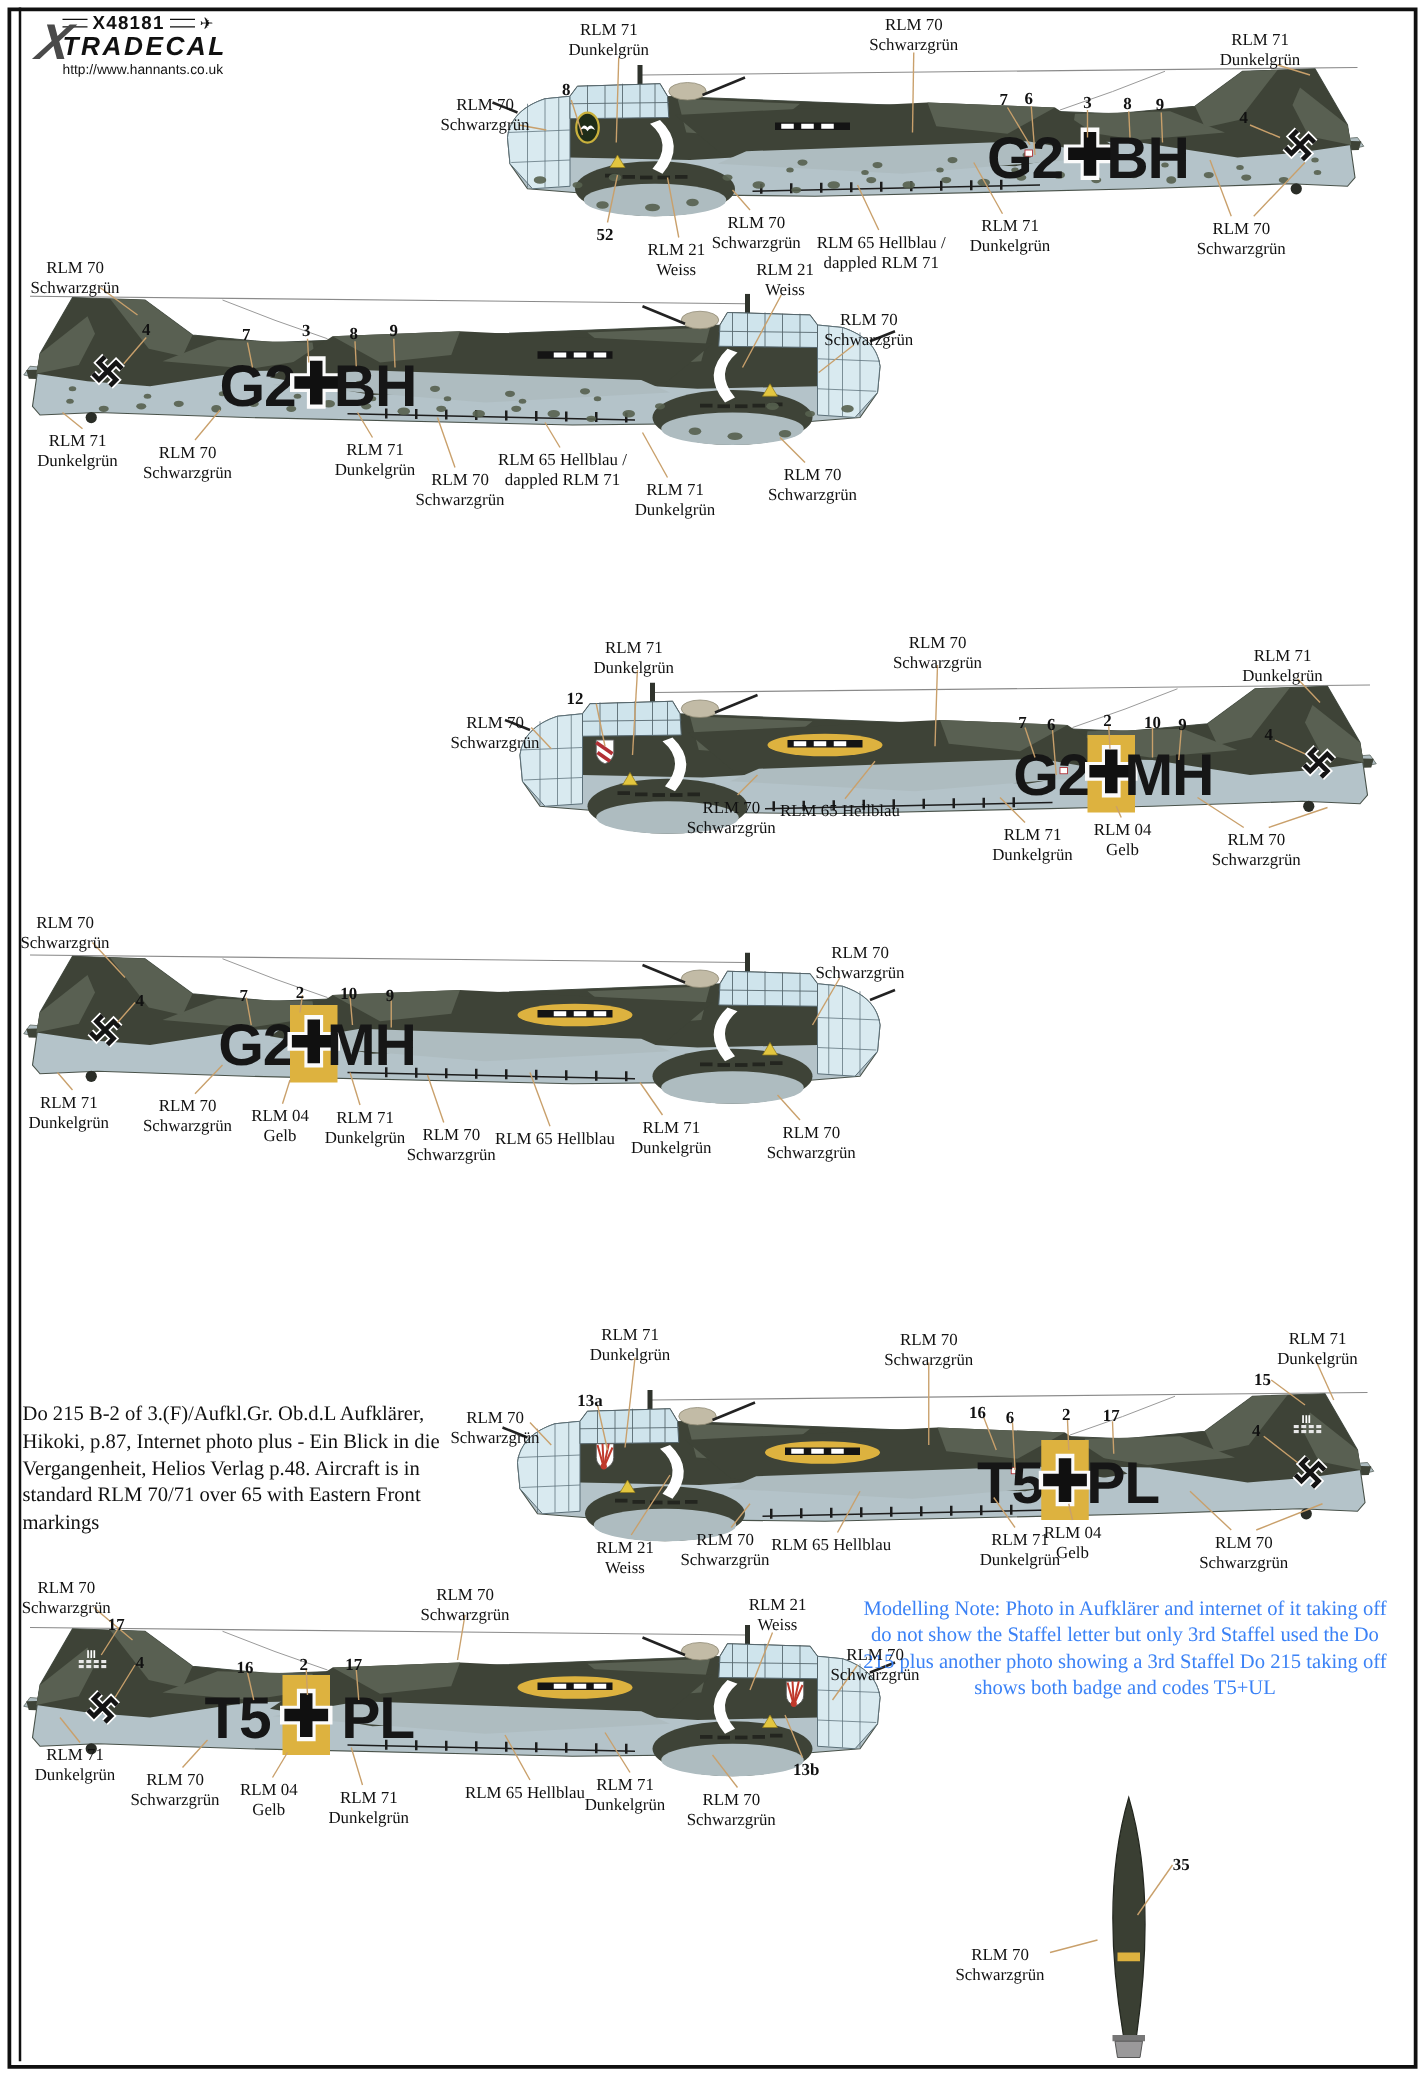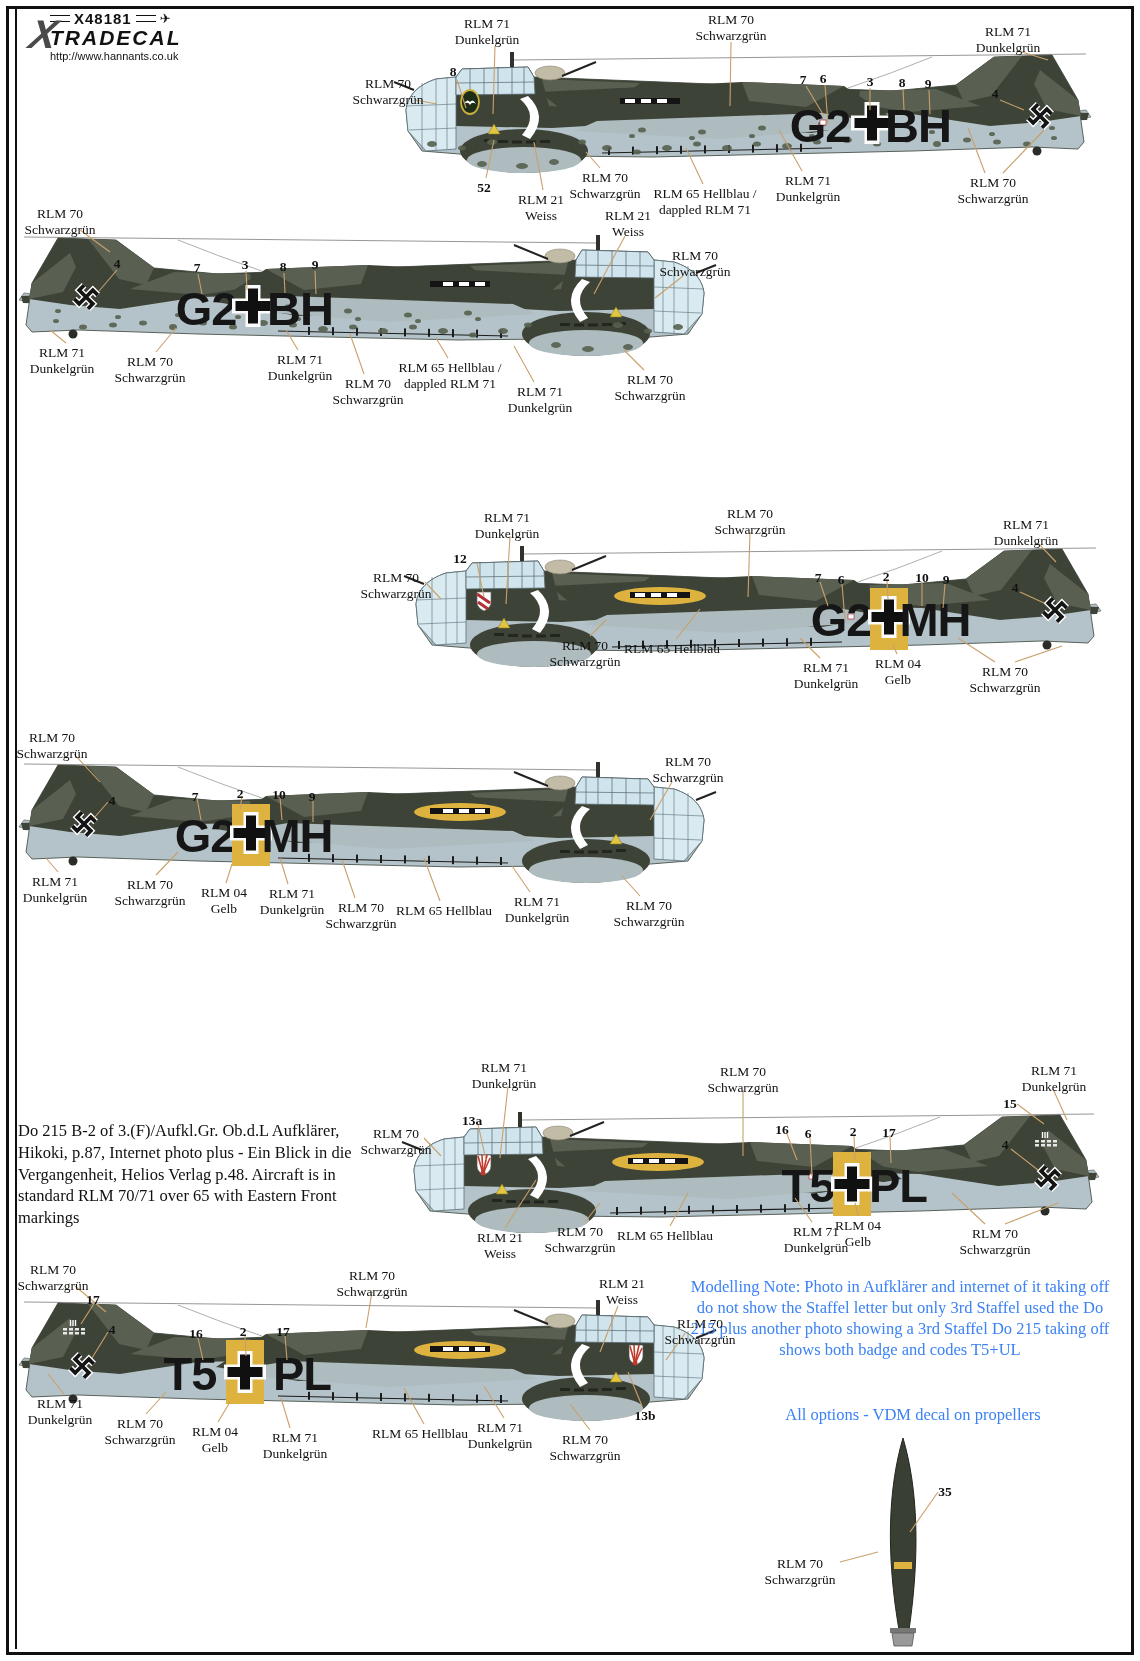--- a/index.html
+++ b/index.html
@@ -205,21 +205,20 @@
         <span class="rule"></span>
         <span class="logo-plane">✈</span>
       </div>
       <div class="logo-brand">TRADECAL</div>
       <div class="logo-url">http://www.hannants.co.uk</div>
     </div>
   </div>
 
   <div class="para" style="left:18px;top:1120px;width:362px">Do 215 B-2 of 3.(F)/Aufkl.Gr. Ob.d.L  Aufklärer, Hikoki, p.87, Internet photo plus - Ein Blick in die Vergangenheit, Helios Verlag p.48. Aircraft is in standard RLM 70/71 over 65 with Eastern Front markings</div>
   <div class="rednote" style="left:690px;top:1276px;width:420px">Modelling Note: Photo in Aufklärer and internet of it taking off do not show the Staffel letter but only 3rd Staffel used the Do 215 plus another photo showing a 3rd Staffel Do 215 taking off shows both badge and codes T5+UL</div>
-  <div class="rednote" style="left:713px;top:1404px;width:400px">All options - VDM decal on propellers</div>
 
   <svg class="plane" style="left:392px;top:52px" width="700" height="135" viewBox="0 0 700 135">
     <use href="#af-a"></use>
     <use href="#badge-bird" transform="translate(78,50)"></use>
     <rect x="428" y="68" width="6" height="5" fill="#fff" stroke="#b23036" stroke-width="0.7"></rect>
     <text class="code" x="428" y="90">G2</text>
     <use href="#bcross" transform="translate(480,71)"></use>
     <text class="code" x="526" y="90">BH</text>
     <use href="#swas" transform="translate(648,64) scale(0.92)"></use>
   </svg>

